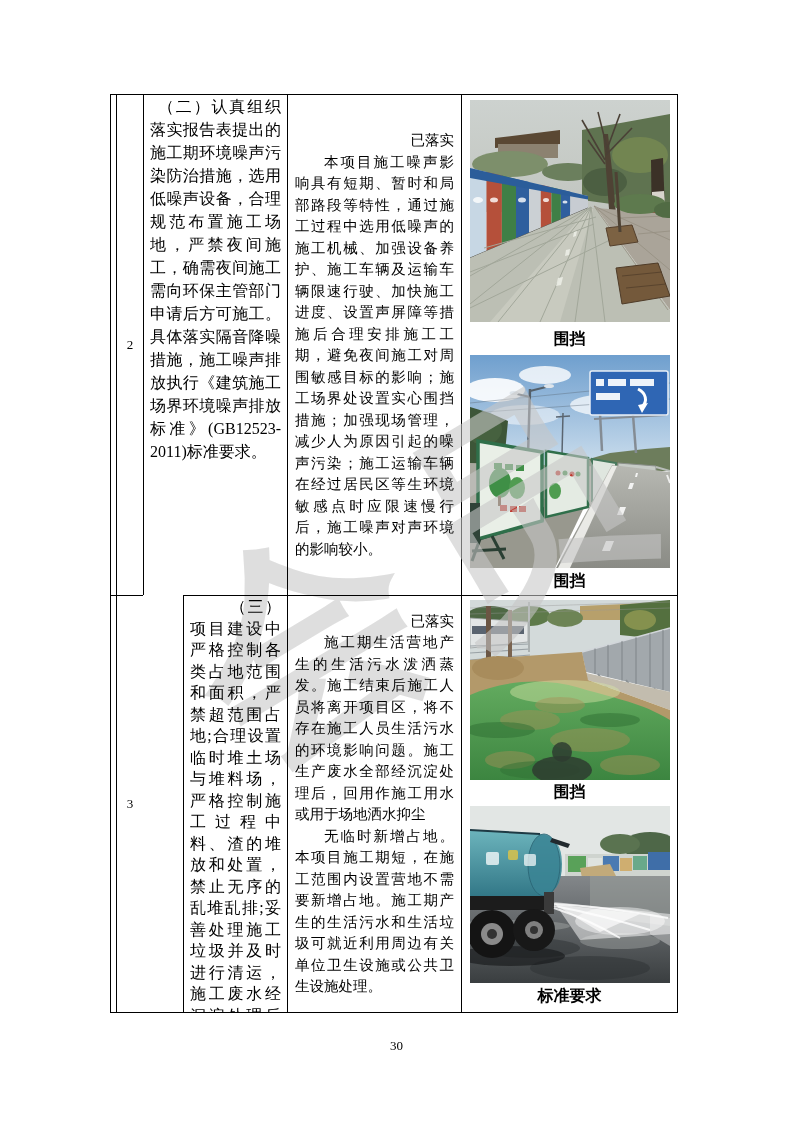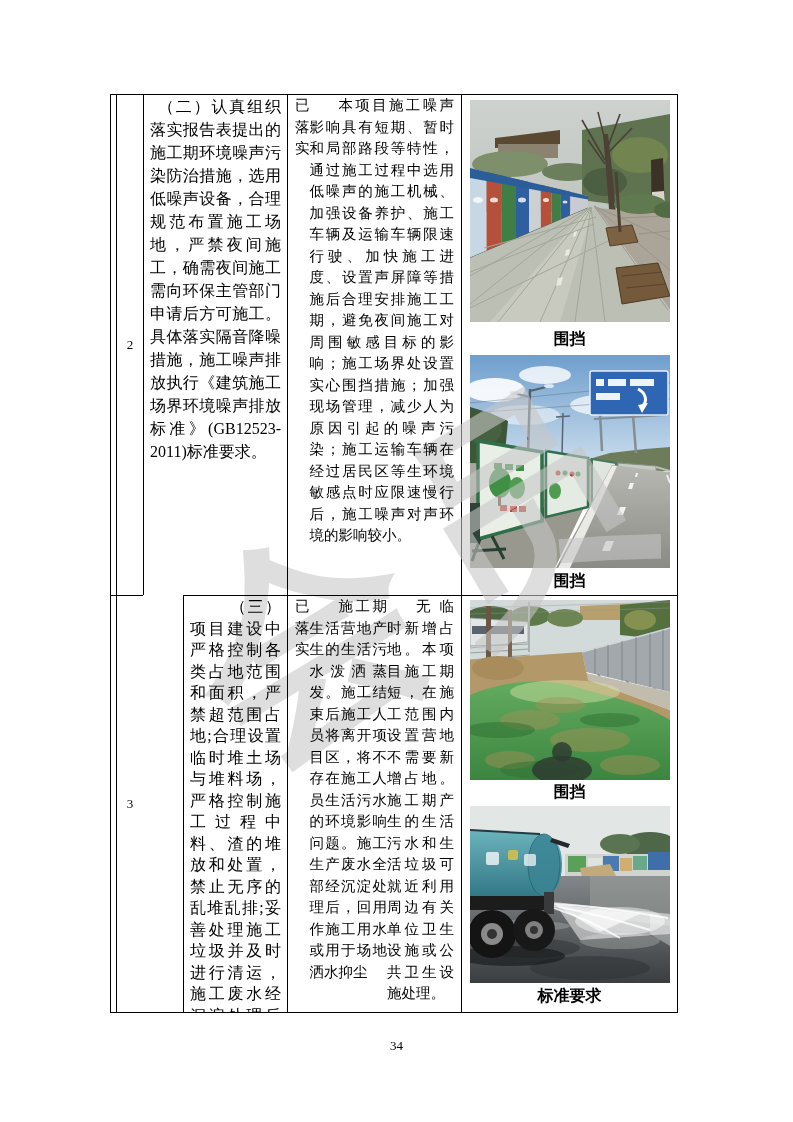--- a/index.html
+++ b/index.html
@@ -42,23 +42,23 @@
   .c-measure{
     padding:0 6px;display:flex;flex-direction:column;justify-content:flex-start;
     font-size:16px;line-height:23px;text-align:justify;
     position:relative;z-index:10;
   }
   .c-measure.r3{line-height:21.5px;margin-left:40px;}
   .c-measure p{margin:0;}
   .ind-half{text-indent:0.5em;}
   .ind-2x{text-indent:2.5em;}
   .c-status{
-    padding:0 7px;display:flex;flex-direction:row;justify-content:center;
+    padding:0 7px;display:flex;flex-direction:column;justify-content:center;
     font-size:14.5px;line-height:21.5px;text-align:justify;
-    position:relative;z-index:10;
+    position:relative;z-index:10;align-items:flex-end;
   }
   .c-status p{margin:0;text-indent:2em;}
   .c-status p.hd{text-indent:0;}
   .c-photos{
     position:relative;display:flex;flex-direction:column;align-items:center;
     padding-top:5px;z-index:1;
   }
   .c-photos.r3{padding-top:4px;}
   figure{margin:0;width:200px;line-height:0;}
   figure svg{display:block;}
@@ -438,15 +438,15 @@
           </g>
           <ellipse cx="150" cy="115" rx="45" ry="14" fill="#ffffff" opacity="0.45"></ellipse>
           <polygon points="180,108 200,112 200,140 180,128" fill="#ffffff" opacity="0.35"></polygon>
         </svg>
       </figure>
       <div class="caption cap-s2">标准要求</div>
     </div>
 
   </div>
 
-  <div class="page-number">34</div>
+  <div class="page-number">30</div>
 
 </div>
 
 </body></html>

